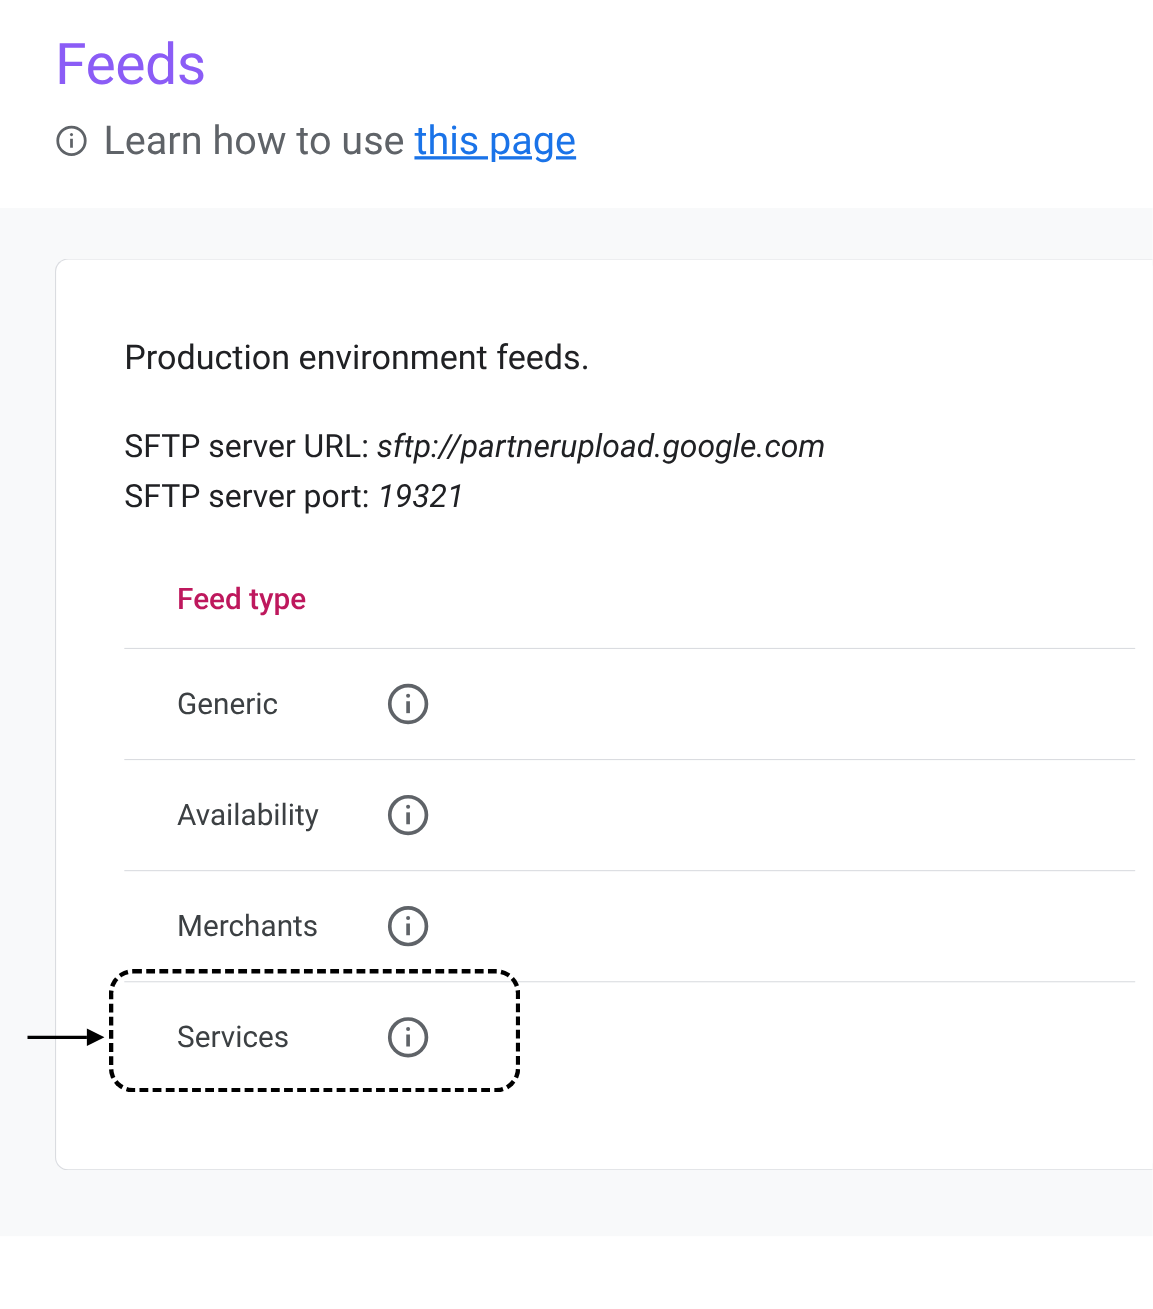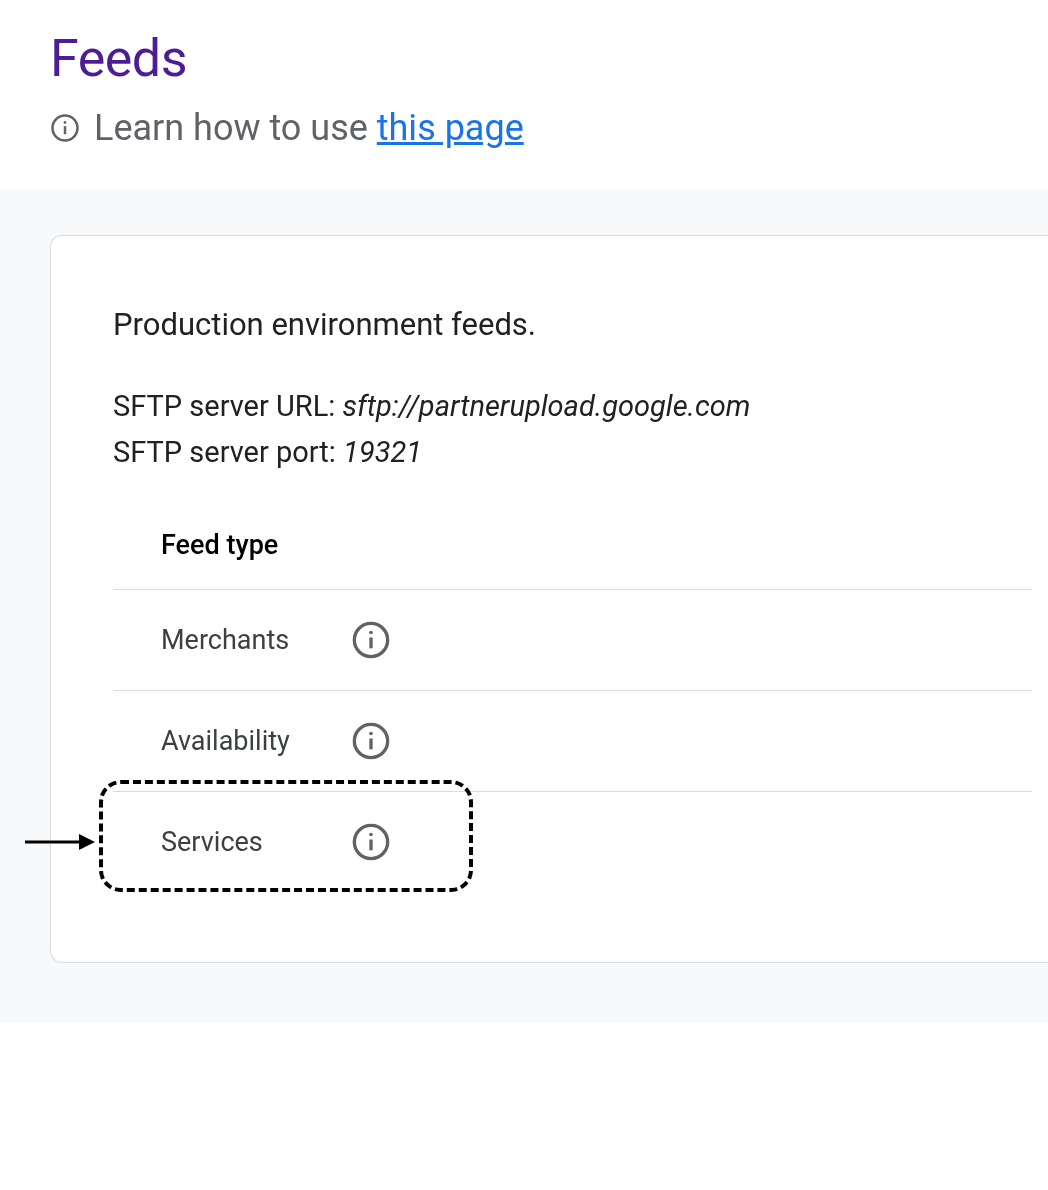--- a/index.html
+++ b/index.html
@@ -13,21 +13,21 @@
   }
 
   .header {
     padding: 28px 50px 40px 50px;
     background: #ffffff;
   }
   .page-title {
     font-size: 52px;
     font-weight: 400;
     margin: 0 0 18px 0;
-    color: #4c1d95;
+    color: #8b5cf6;
     letter-spacing: -0.5px;
   }
   .learn-row {
     display: flex;
     align-items: center;
     gap: 14px;
     font-size: 36px;
     color: #5f6368;
   }
   .learn-row .link {
@@ -62,21 +62,21 @@
   .kv-line .value {
     font-style: italic;
   }
 
   .table-wrap {
     margin-top: 60px;
   }
   .th {
     font-size: 27px;
     font-weight: 500;
-    color: #000000;
+    color: #be185d;
     padding: 0 0 28px 48px;
   }
   .row {
     border-top: 1px solid #dadce0;
     padding: 30px 0 30px 48px;
     display: flex;
     align-items: center;
     position: relative;
   }
   .row .label {
@@ -151,41 +151,51 @@
     </p>
     <p class="kv-line">
       <span>SFTP server port:</span>
       <span class="value">19321</span>
     </p>
 
     <div class="table-wrap">
       <div class="th">Feed type</div>
 
       <div class="row">
-        <span class="label">Merchants</span>
+        <span class="label">Generic</span>
         <span class="info-icon">
           <svg width="40" height="40" viewBox="0 0 24 24" fill="none" stroke="#5f6368" stroke-width="2">
             <circle cx="12" cy="12" r="10"></circle>
             <line x1="12" y1="10.5" x2="12" y2="17"></line>
             <circle cx="12" cy="7.5" r="1.1" fill="#5f6368" stroke="none"></circle>
           </svg>
         </span>
       </div>
 
       <div class="row">
         <span class="label">Availability</span>
         <span class="info-icon">
           <svg width="40" height="40" viewBox="0 0 24 24" fill="none" stroke="#5f6368" stroke-width="2">
             <circle cx="12" cy="12" r="10"></circle>
             <line x1="12" y1="10.5" x2="12" y2="17"></line>
             <circle cx="12" cy="7.5" r="1.1" fill="#5f6368" stroke="none"></circle>
           </svg>
         </span>
       </div>
 
+      <div class="row">
+        <span class="label">Merchants</span>
+        <span class="info-icon">
+          <svg width="40" height="40" viewBox="0 0 24 24" fill="none" stroke="#5f6368" stroke-width="2">
+            <circle cx="12" cy="12" r="10"></circle>
+            <line x1="12" y1="10.5" x2="12" y2="17"></line>
+            <circle cx="12" cy="7.5" r="1.1" fill="#5f6368" stroke="none"></circle>
+          </svg>
+        </span>
+      </div>
 
       <div class="row generic">
         <span class="label">Services</span>
         <span class="info-icon">
           <svg width="40" height="40" viewBox="0 0 24 24" fill="none" stroke="#5f6368" stroke-width="2">
             <circle cx="12" cy="12" r="10"></circle>
             <line x1="12" y1="10.5" x2="12" y2="17"></line>
             <circle cx="12" cy="7.5" r="1.1" fill="#5f6368" stroke="none"></circle>
           </svg>
         </span>

